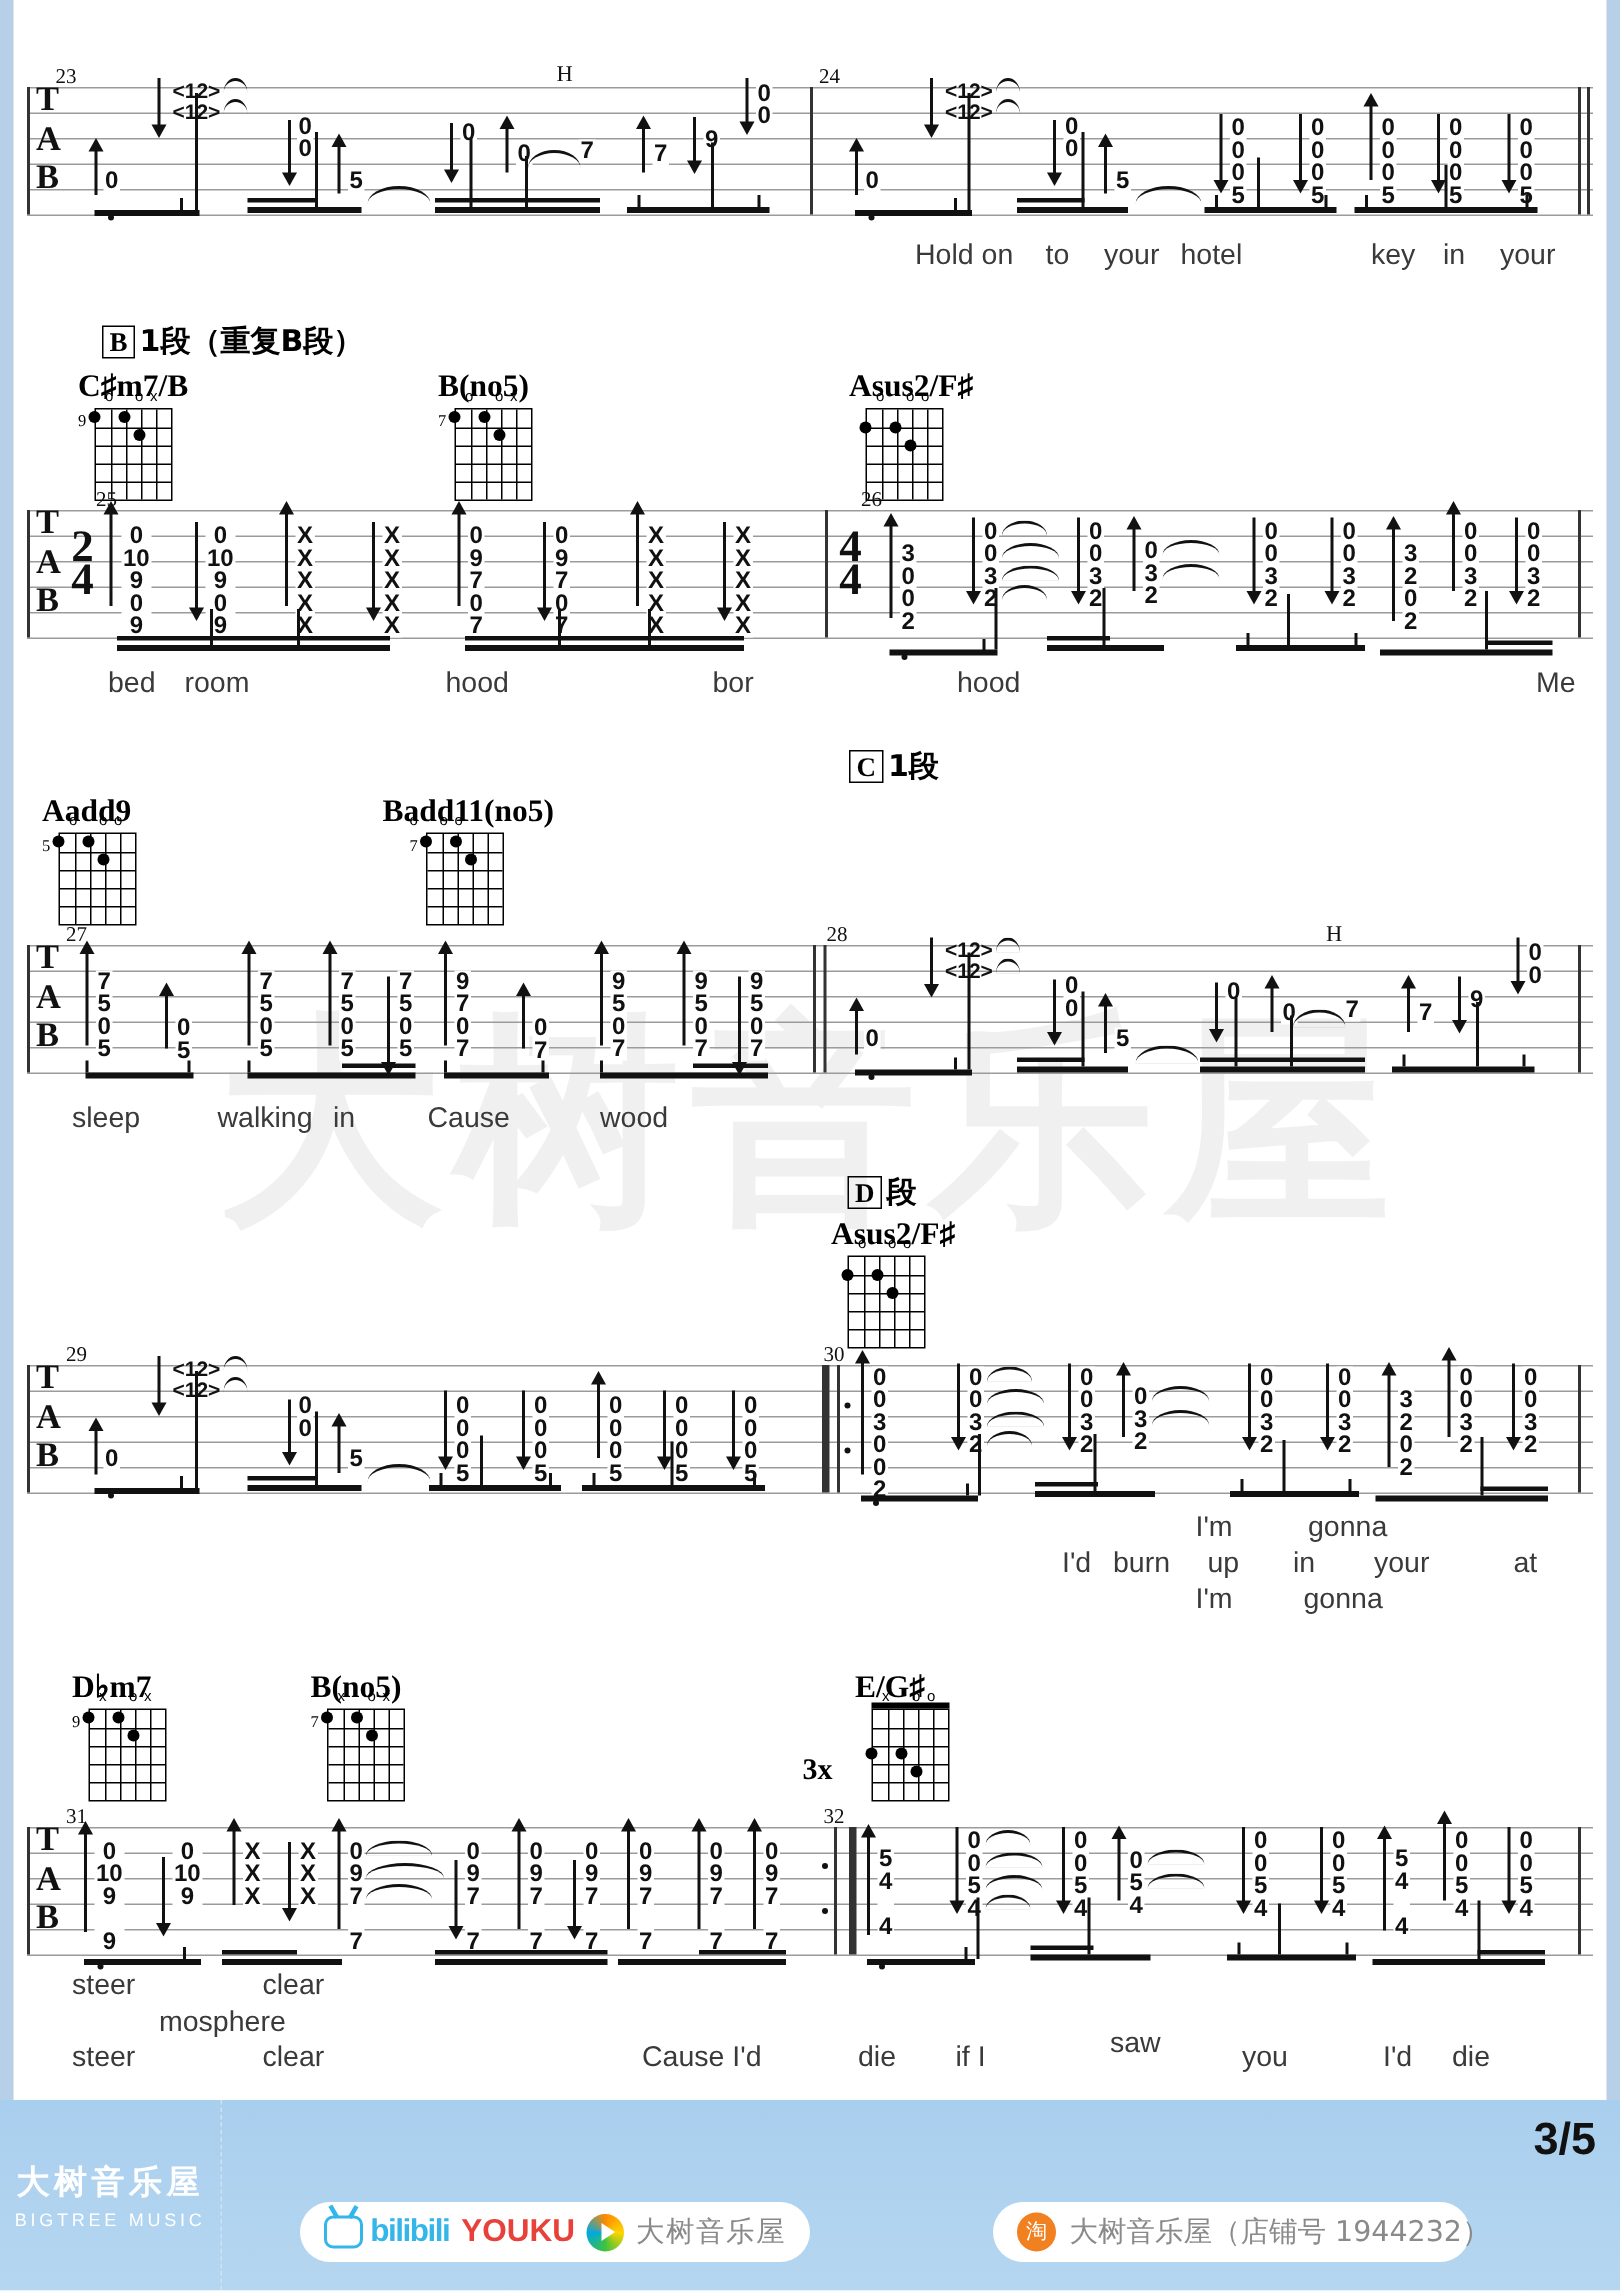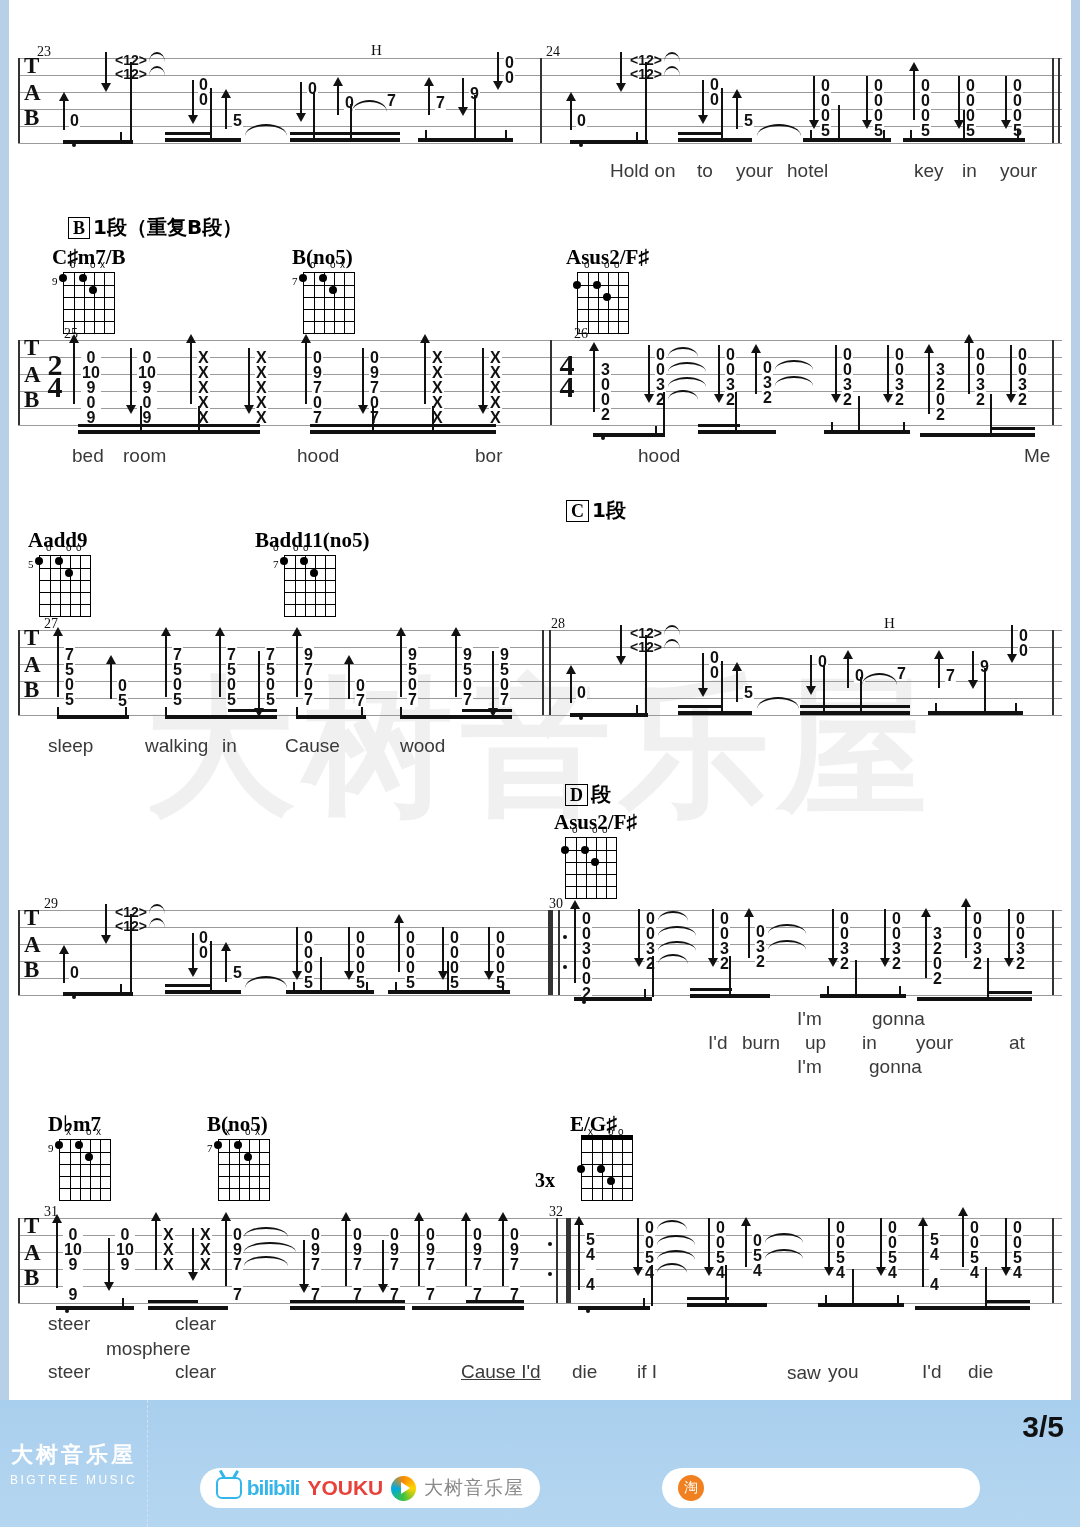--- a/index.html
+++ b/index.html
@@ -932,24 +932,24 @@
 
   <div class="barline" style="left:1052px;top:18px;height:85px;"></div>
 
   <div class="lyric" style="left:48px;top:113px;">steer</div>
   <div class="lyric" style="left:175px;top:113px;">clear</div>
 
   <div class="lyric" style="left:106px;top:138px;">mosphere</div>
 
   <div class="lyric" style="left:48px;top:161px;">steer</div>
   <div class="lyric" style="left:175px;top:161px;">clear</div>
-  <div class="lyric" style="left:461px;top:161px;text-decoration:underline;">Cause I'd</div>
+  <div class="lyric" style="left:428px;top:161px;">Cause I'd</div>
   <div class="lyric" style="left:572px;top:161px;">die</div>
   <div class="lyric" style="left:637px;top:161px;">if I</div>
-  <div class="lyric" style="left:740px;top:162px;margin-left:47px;">saw</div>
+  <div class="lyric" style="left:740px;top:152px;">saw</div>
   <div class="lyric" style="left:828px;top:161px;">you</div>
   <div class="lyric" style="left:922px;top:161px;">I'd</div>
   <div class="lyric" style="left:968px;top:161px;">die</div>
 </div>
 
 <div class="footer">
   <div class="logobox">
     <div class="logocn">大树音乐屋</div>
     <div class="logoen">BIGTREE MUSIC</div>
   </div>
@@ -961,16 +961,17 @@
     <span class="youku">YOUKU</span>
     <span class="ytri">
         <i></i>
       </span>
     <span class="txt">大树音乐屋</span>
   </div>
 
 
   <div class="pill" style="left:662px;top:68px;width:318px;">
     <span class="ico taobao">淘</span>
+    <span class="txt2">大树音乐屋（店铺号 1944232）</span>
   </div>
 
   <div class="pagenum">3/5</div>
 </div>
 
 </body></html>

